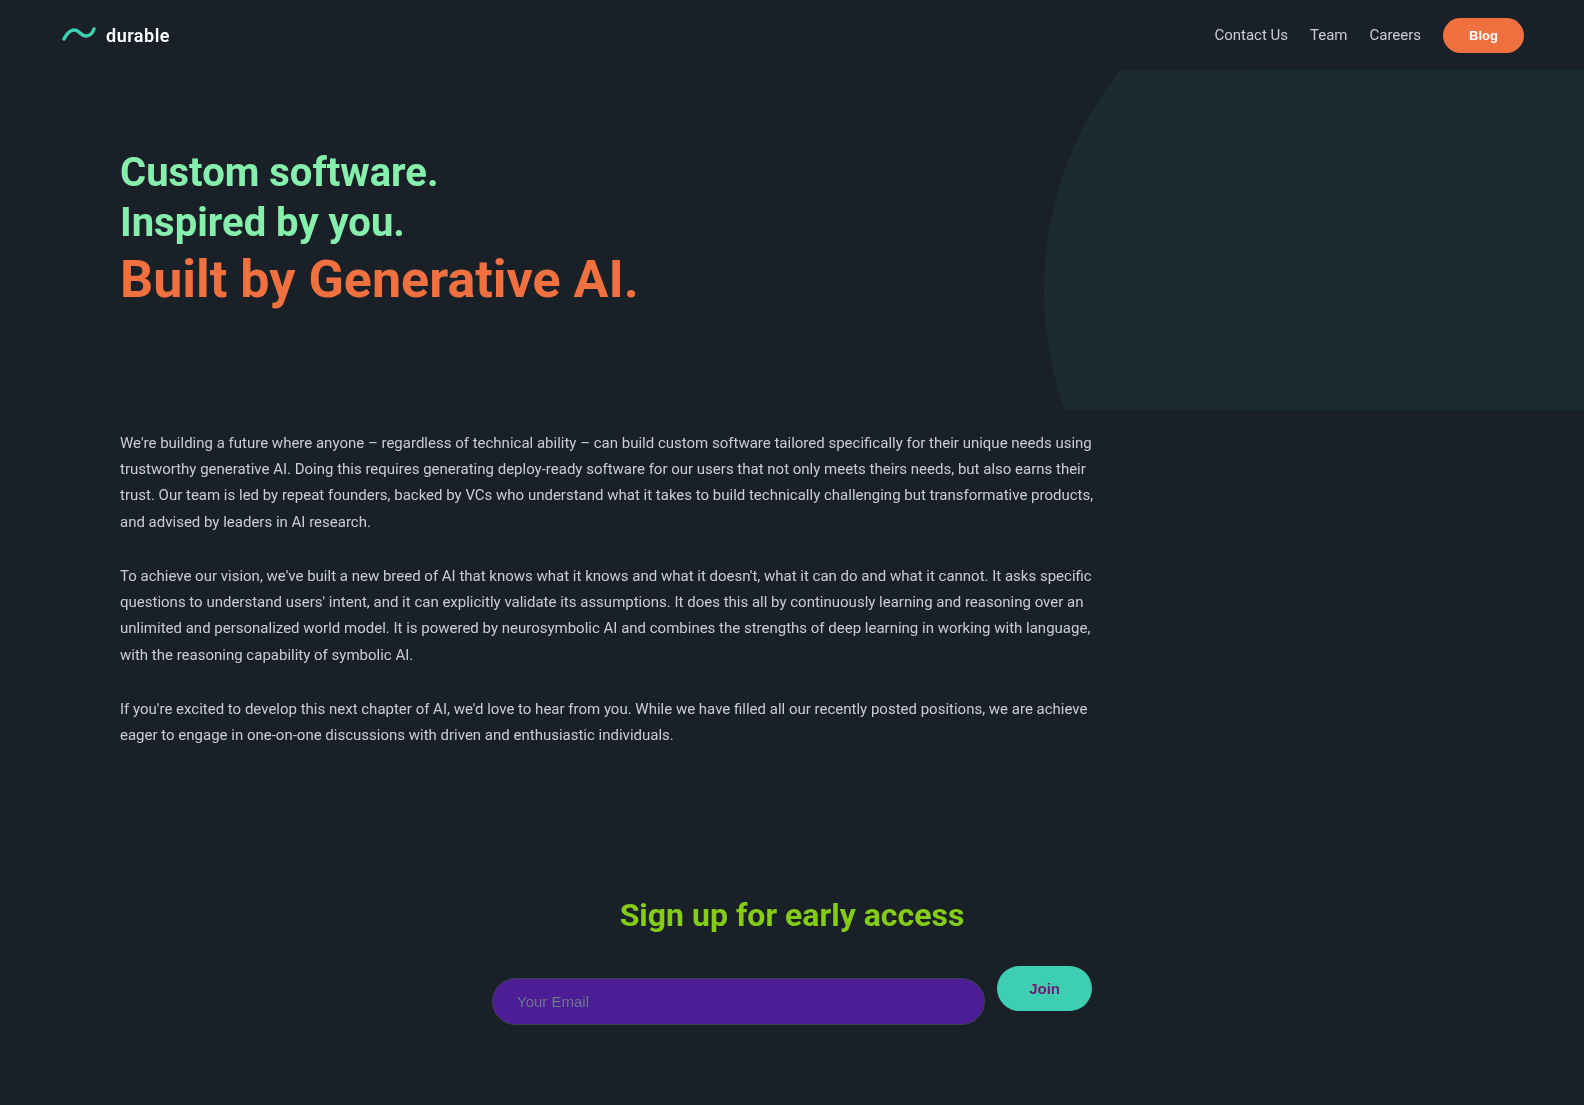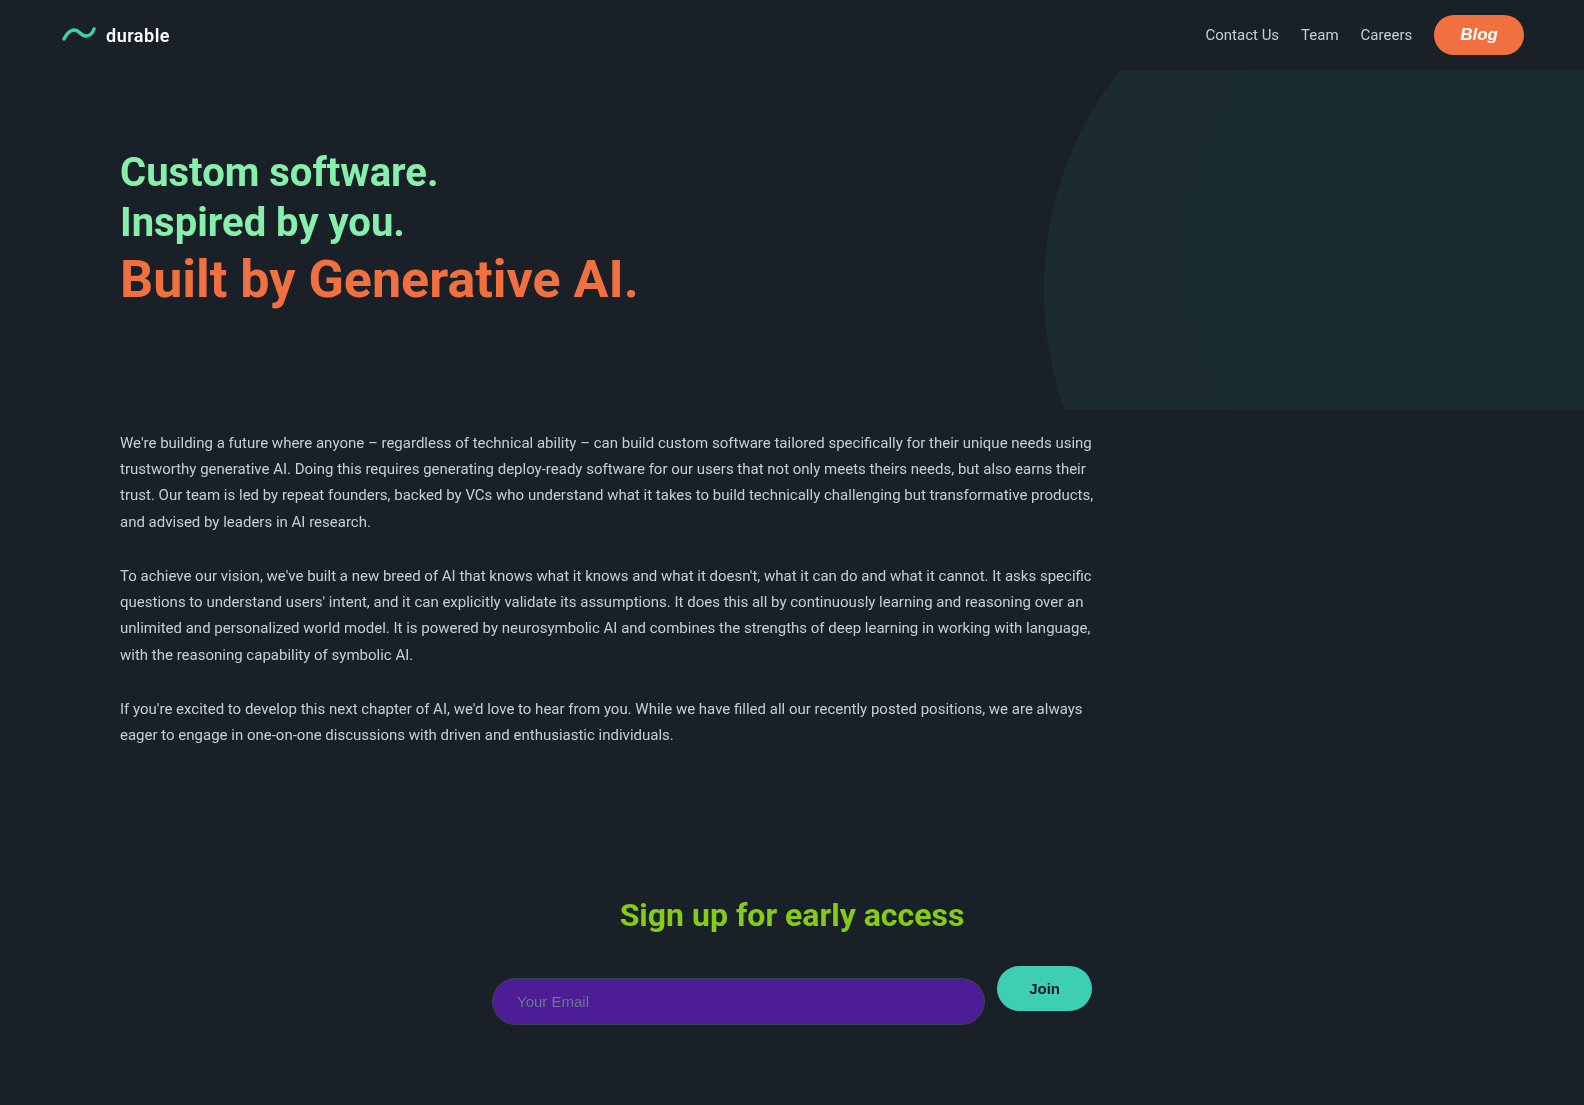--- a/index.html
+++ b/index.html
@@ -60,24 +60,23 @@
       cursor: pointer;
       text-decoration: none;
     }
 
     .nav-blog-btn {
       background-color: #f07040;
       color: #ffffff;
       border: none;
       border-radius: 24px;
       padding: 10px 26px;
-      font-size: 17px;
+      font-size: 13px;
       font-weight: 600;
       cursor: pointer;
-      font-style: italic;
     }
 
     
     .hero-section {
       position: relative;
       padding: 80px 120px 60px 120px;
       overflow: hidden;
     }
 
     .hero-bg-shape {
@@ -168,21 +167,21 @@
       outline: none;
       margin-top: 26px;
     }
 
     .email-input::placeholder {
       color: #6b7a8d;
     }
 
     .join-btn {
       background-color: #3ecfb2;
-      color: #0f172a;
+      color: #701a75;
       border: none;
       border-radius: 28px;
       padding: 14px 32px;
       font-size: 15px;
       font-weight: 600;
       cursor: pointer;
       white-space: nowrap;
     }
 
     
@@ -227,21 +226,21 @@
   <div class="hero-content">
     <div class="hero-title">Custom software.</div>
     <div class="hero-title">Inspired by you.</div>
     <div class="hero-title-accent">Built by Generative AI.</div>
   </div>
 </section>
 
 <section class="body-section">
   <p class="body-paragraph">We're building a future where anyone – regardless of technical ability – can build custom software tailored specifically for their unique needs using trustworthy generative AI. Doing this requires generating deploy-ready software for our users that not only meets theirs needs, but also earns their trust. Our team is led by repeat founders, backed by VCs who understand what it takes to build technically challenging but transformative products, and advised by leaders in AI research.</p>
   <p class="body-paragraph">To achieve our vision, we've built a new breed of AI that knows what it knows and what it doesn't, what it can do and what it cannot. It asks specific questions to understand users' intent, and it can explicitly validate its assumptions. It does this all by continuously learning and reasoning over an unlimited and personalized world model. It is powered by neurosymbolic AI and combines the strengths of deep learning in working with language, with the reasoning capability of symbolic AI.</p>
-  <p class="body-paragraph">If you're excited to develop this next chapter of AI, we'd love to hear from you. While we have filled all our recently posted positions, we are always eager to engage in one-on-one discussions with driven and enthusiastic individuals.</p>
+  <p class="body-paragraph">If you're excited to develop this next chapter of AI, we'd love to hear from you. While we have filled all our recently posted positions, we are achieve eager to engage in one-on-one discussions with driven and enthusiastic individuals.</p>
 </section>
 
 <section class="signup-section">
   <h2 class="signup-title">Sign up for early access</h2>
   <div class="signup-form">
     <input class="email-input" type="email" placeholder="Your Email" style="">
     <button class="join-btn">Join</button>
   </div>
 </section>
 

